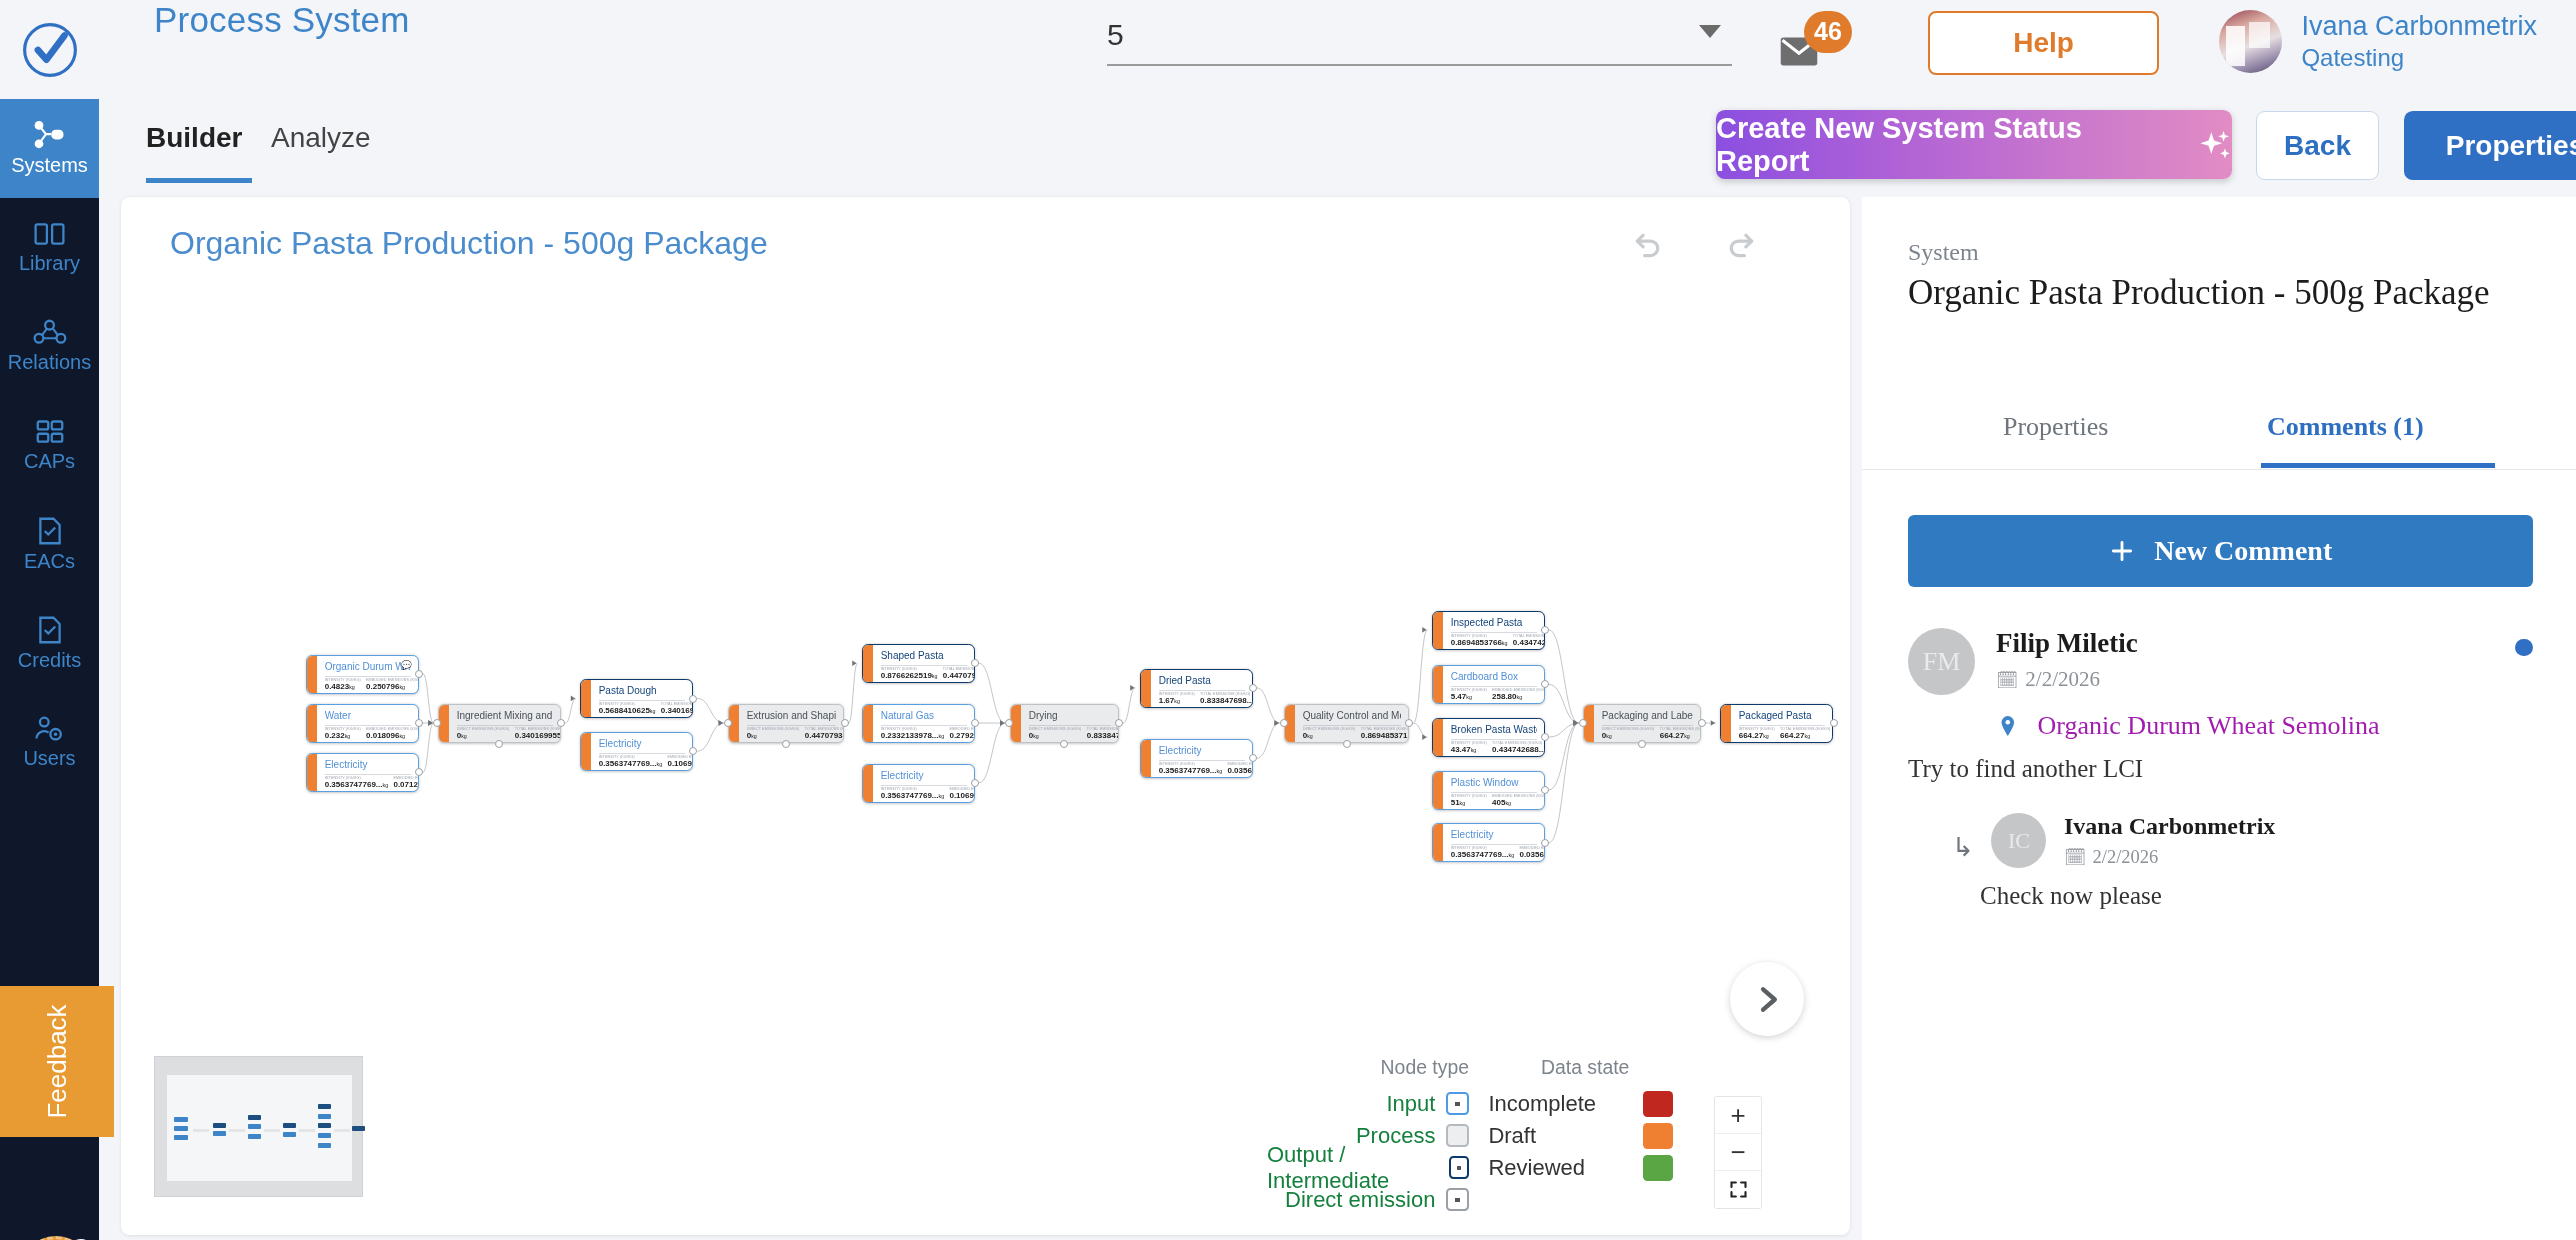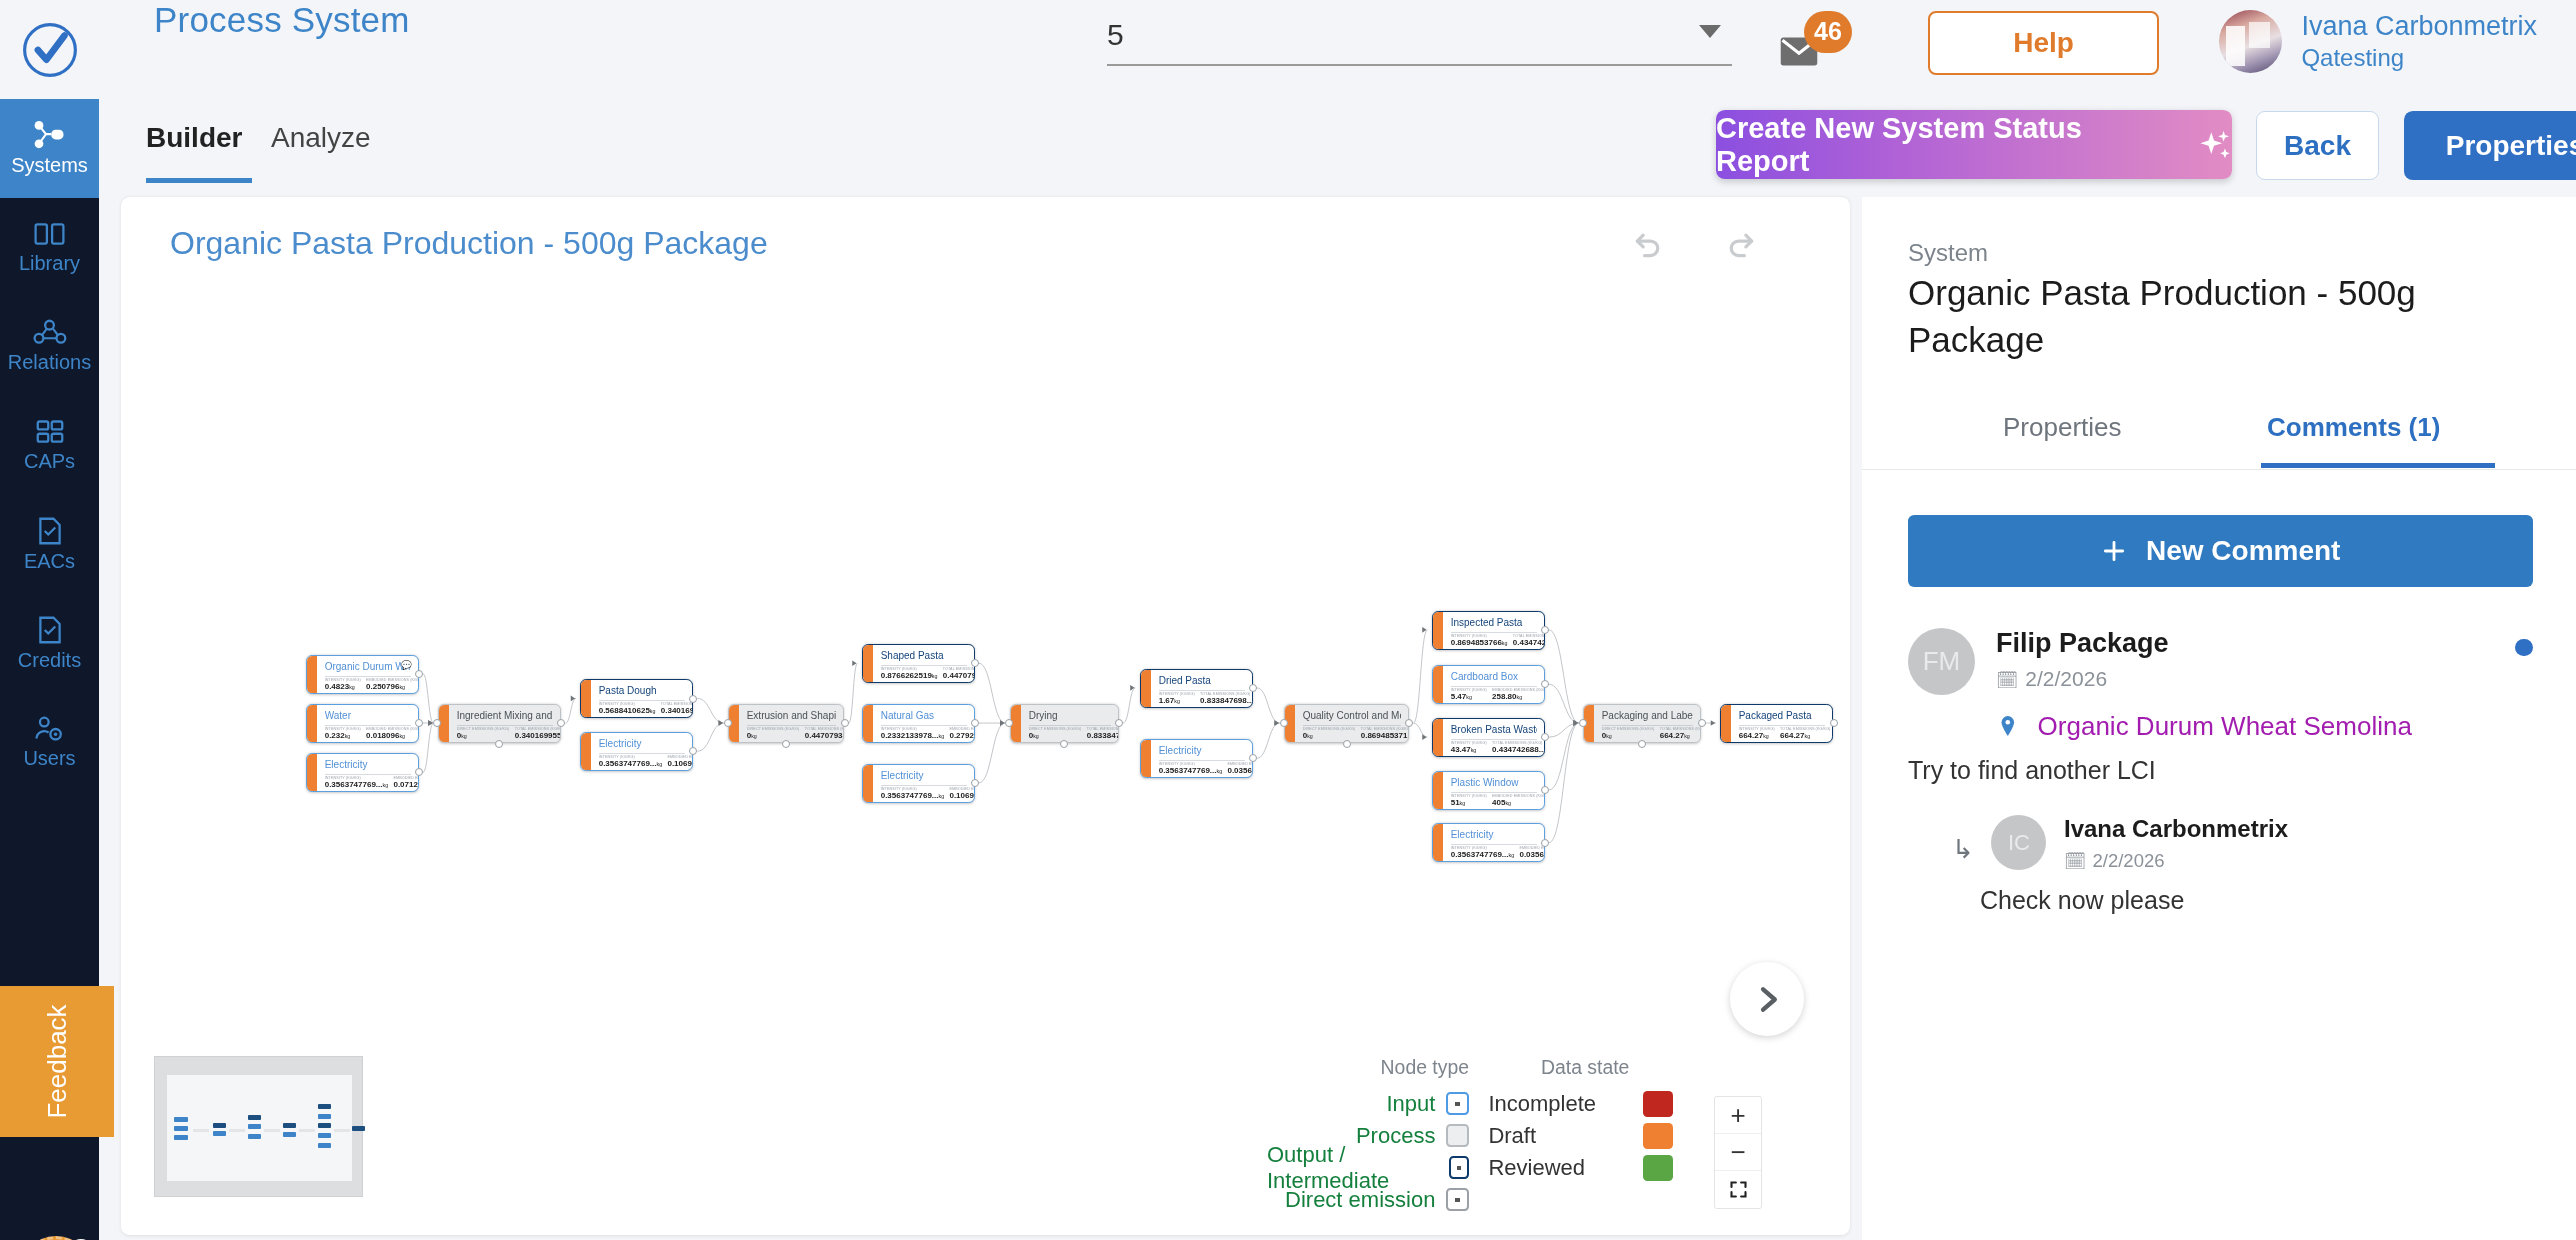--- a/index.html
+++ b/index.html
@@ -195,21 +195,21 @@
     border: 0.9px solid #e2e4e6; background: #fff; border-radius: 2.6px;
   }
   .zbtn {
     height: 37px; display: flex; align-items: center; justify-content: center;
     font-size: 26px; color: #333; border-bottom: 0.9px solid #eceef0; cursor: pointer;
   }
   .zbtn:last-child { border-bottom: 0; }
 
   
   .rightpanel {
-    position: absolute; left: 1862px; top: 197px; width: 714px; height: 1043px; background: #fff;
+    position: absolute; left: 1862px; top: 197px; width: 714px; height: 1043px; background: #fff; font-family: Liberation Serif, serif;
   }
   .rp-kicker { position: absolute; left: 46px; top: 42px; font-size: 24px; color: #7d848c; }
   .rp-title { position: absolute; left: 46px; top: 72px; width: 616px; font-size: 35px; color: #1c1c1c; line-height: 1.35; }
   .rp-tabs { position: absolute; left: 0; top: 197px; width: 714px; height: 76px; border-bottom: 1.8px solid #e6e8ea; }
   .rp-tab { position: absolute; top: 17.6px; font-size: 26px; cursor: pointer; }
   .rp-tab.props { left: 141px; color: #6e757d; }
   .rp-tab.cmts { left: 405px; color: #2d6fc0; font-weight: 700; }
   .rp-tab-underline { position: absolute; left: 399px; top: 69px; width: 234px; height: 5.3px; background: #2f6fc4; }
   .new-cmt {
     position: absolute; left: 46px; top: 318px; width: 625px; height: 72px; border-radius: 6.2px;
@@ -932,21 +932,21 @@
     <svg width="26" height="26" viewBox="0 0 24 24">
       <path d="M12 4 V20 M4 12 H20" stroke="#fff" stroke-width="2.6" stroke-linecap="round"></path>
     </svg>
     <span>New Comment</span>
   </div>
 
   <div class="cmt">
     <div class="cmt-head">
       <div class="cmt-av">FM</div>
       <div style="position:relative; flex:1;">
-        <div class="cmt-name">Filip Package</div>
+        <div class="cmt-name">Filip Miletic</div>
         <div class="cmt-date">
           <span class="cal"></span>
           <span>2/2/2026</span>
         </div>
         <div class="unread-dot"></div>
       </div>
     </div>
     <div class="cmt-link">
       <svg width="17.6" height="23" viewBox="0 0 16 22">
         <path d="M8 1 a6 6 0 0 1 6 6 c0 4.5 -6 13 -6 13 s-6 -8.5 -6 -13 a6 6 0 0 1 6 -6 z" fill="#3d85c8"></path>

